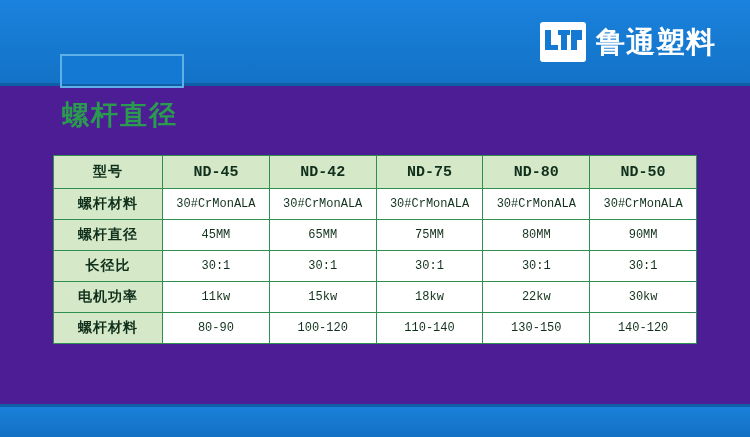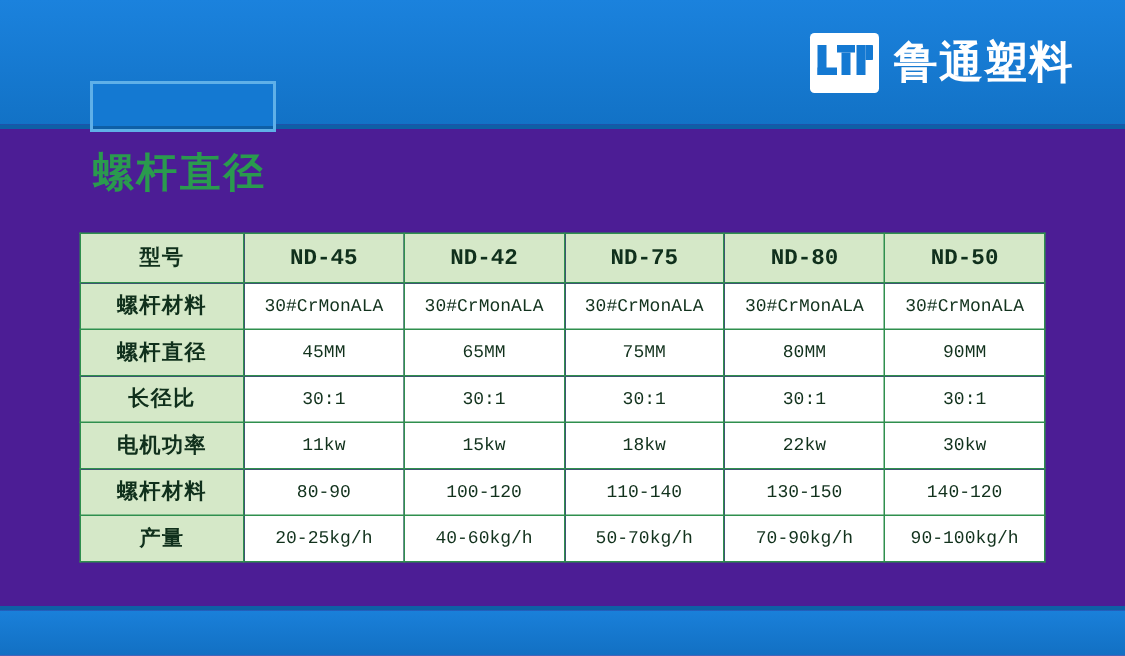--- a/index.html
+++ b/index.html
@@ -233,27 +233,19 @@
             <td class="cell">30kw</td>
           </tr>
           <tr>
             <td class="rowhead">螺杆材料</td>
             <td class="cell">80-90</td>
             <td class="cell">100-120</td>
             <td class="cell">110-140</td>
             <td class="cell">130-150</td>
             <td class="cell">140-120</td>
           </tr>
-          <tr>
-            <td class="rowhead">产量</td>
-            <td class="cell">20-25kg/h</td>
-            <td class="cell">40-60kg/h</td>
-            <td class="cell">50-70kg/h</td>
-            <td class="cell">70-90kg/h</td>
-            <td class="cell">90-100kg/h</td>
-          </tr>
         </tbody>
     </table>
   </div>
 
   <div class="footer-topline"></div>
   <div class="footer-bar"></div>
 </div>
 
 </body></html>

